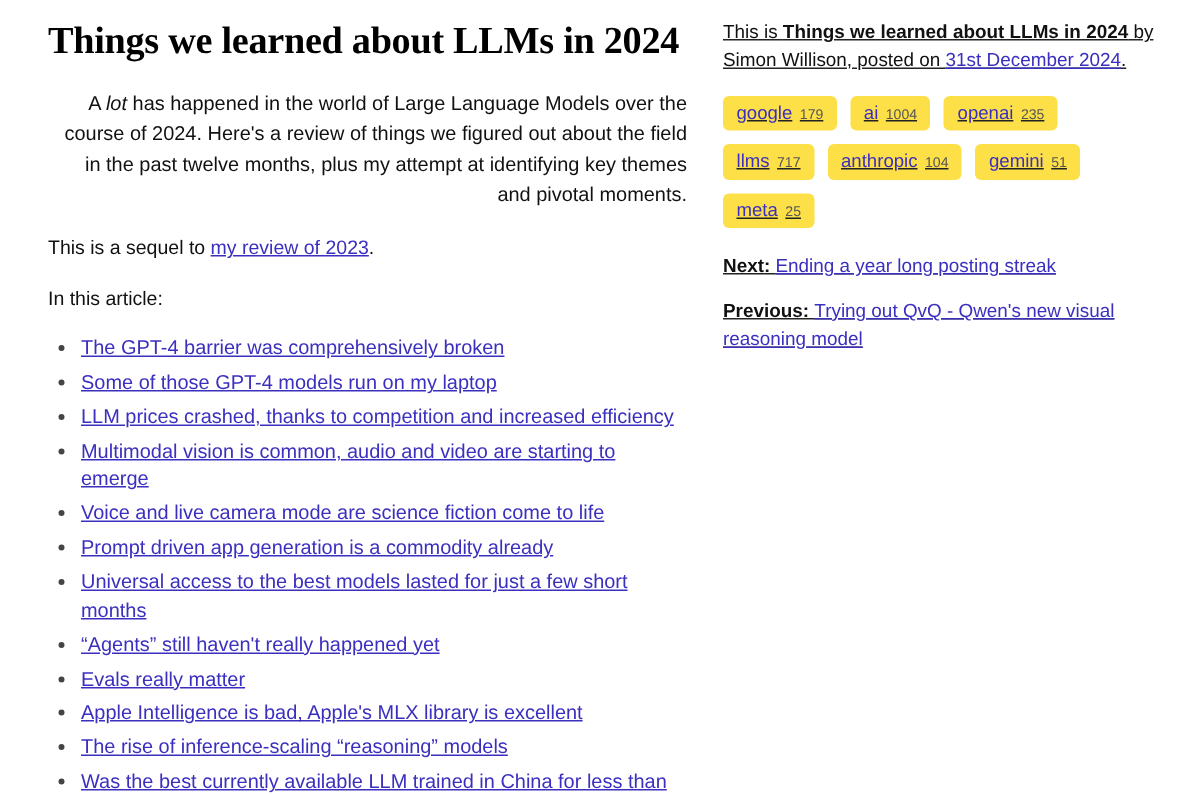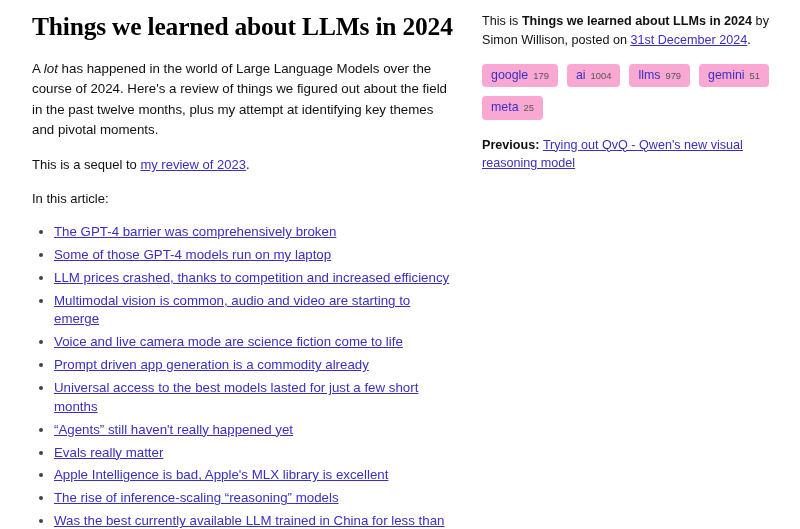--- a/index.html
+++ b/index.html
@@ -24,37 +24,39 @@
   .main-col {
     width: 480px;
     padding: 0 22px 0 32px;
   }
   .side-col {
     width: 320px;
     padding: 4px 14px 4px 2px;
     font-size: 12.5px;
     line-height: 1.45;
     color: #222;
+    text-decoration: underline;
   }
 
   h1.page-title {
     font-family: "Liberation Serif", serif;
     font-size: 25.5px;
     font-weight: bold;
     line-height: 1.2;
     margin: 4px 0 16px 0;
     color: #000;
     letter-spacing: -0.2px;
   }
 
   p.intro {
     font-size: 13.3px;
     line-height: 1.55;
     margin: 0 0 14px 0;
     color: #111;
+    text-align: right;
   }
   p.intro em { font-style: italic; }
 
   p.sequel, p.inthis {
     font-size: 13px;
     line-height: 1.55;
     margin: 0 0 14px 0;
   }
 
   a {
@@ -89,21 +91,21 @@
   .side-intro a { color: #3b2fbf; }
 
   .tags {
     display: flex;
     flex-wrap: wrap;
     gap: 9px 9px;
     margin: 0 0 16px 0;
     max-width: 290px;
   }
   .tag {
-    background: #f9a8d4;
+    background: #fde047;
     border-radius: 4px;
     padding: 5px 9px 6px 9px;
     font-size: 12.4px;
     color: #3b2fbf;
     text-decoration: none;
     display: inline-flex;
     align-items: baseline;
     gap: 5px;
     line-height: 1;
   }
@@ -160,31 +162,40 @@
     <div class="tags">
       <a class="tag" href="#">
           <span>google</span>
           <span class="cnt">179</span>
         </a>
       <a class="tag" href="#">
           <span>ai</span>
           <span class="cnt">1004</span>
         </a>
       <a class="tag" href="#">
+          <span>openai</span>
+          <span class="cnt">235</span>
+        </a>
+      <a class="tag" href="#">
           <span>llms</span>
-          <span class="cnt">979</span>
+          <span class="cnt">717</span>
+        </a>
+      <a class="tag" href="#">
+          <span>anthropic</span>
+          <span class="cnt">104</span>
         </a>
       <a class="tag" href="#">
           <span>gemini</span>
           <span class="cnt">51</span>
         </a>
       <a class="tag" href="#">
           <span>meta</span>
           <span class="cnt">25</span>
         </a>
     </div>
 
+    <p class="nav-line"><strong>Next: </strong><a href="#">Ending a year long posting streak</a></p>
 
     <p class="nav-line"><strong>Previous: </strong><a href="#">Trying out QvQ - Qwen's new visual reasoning model</a></p>
 
   </div>
 
 </div>
 
 </body></html>

